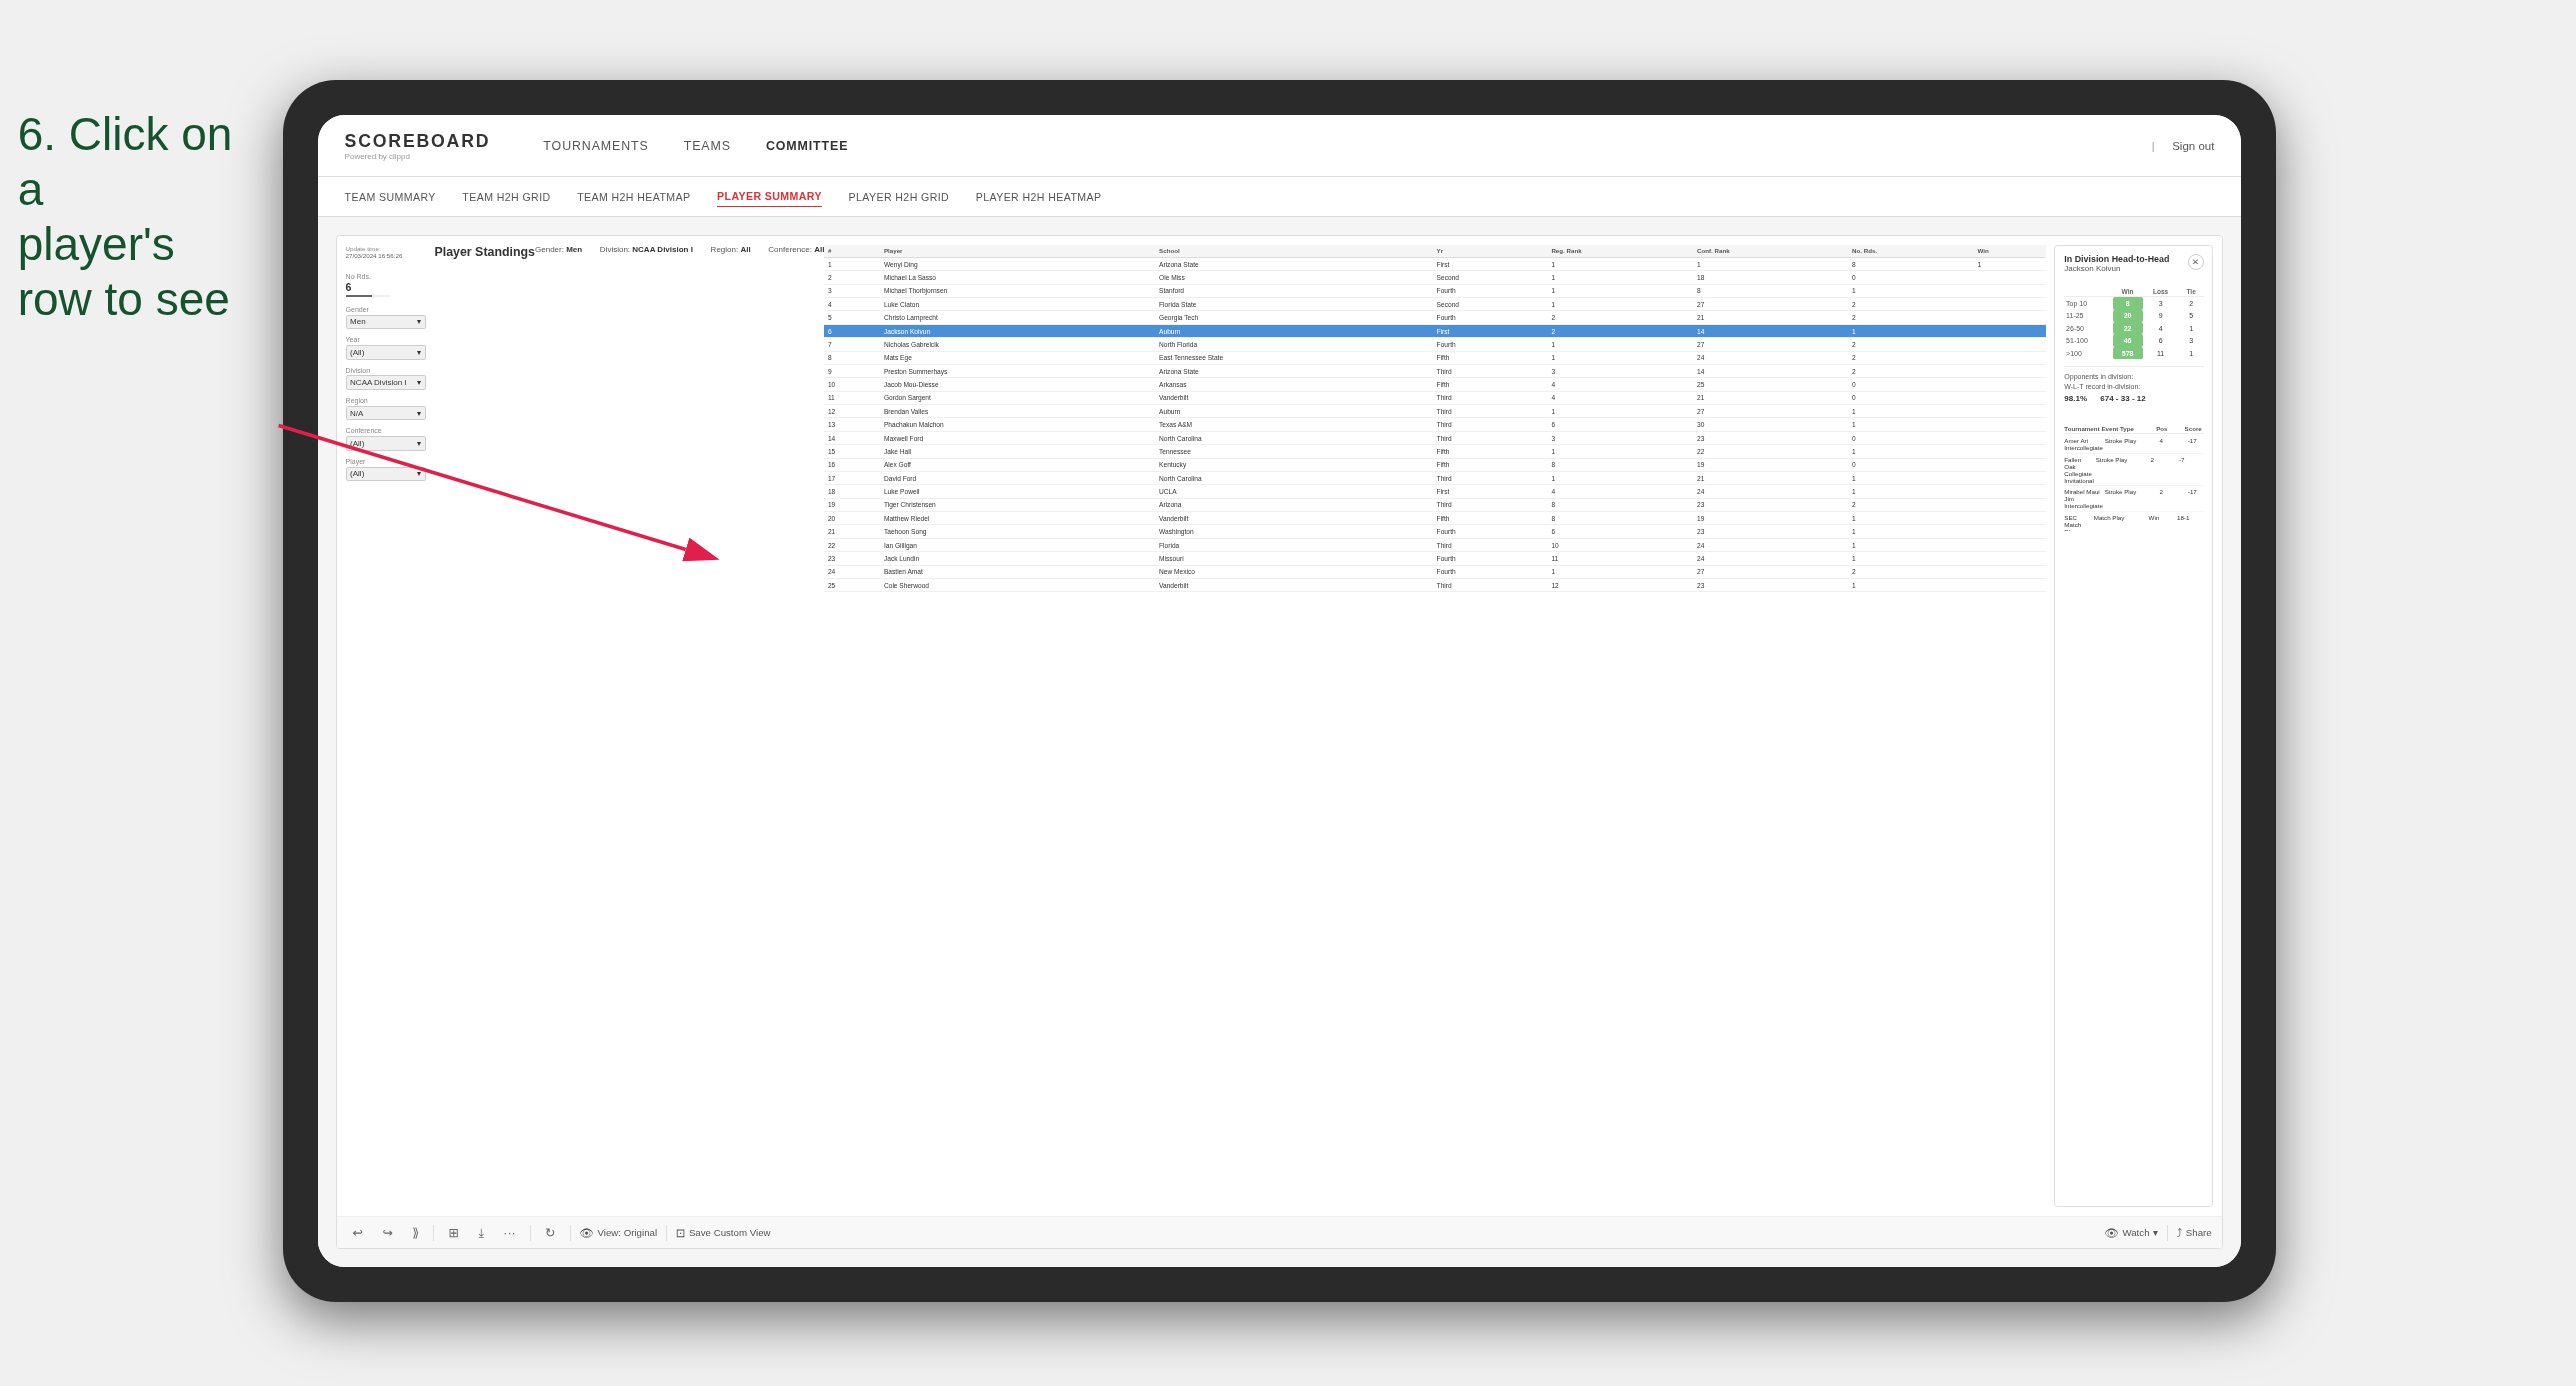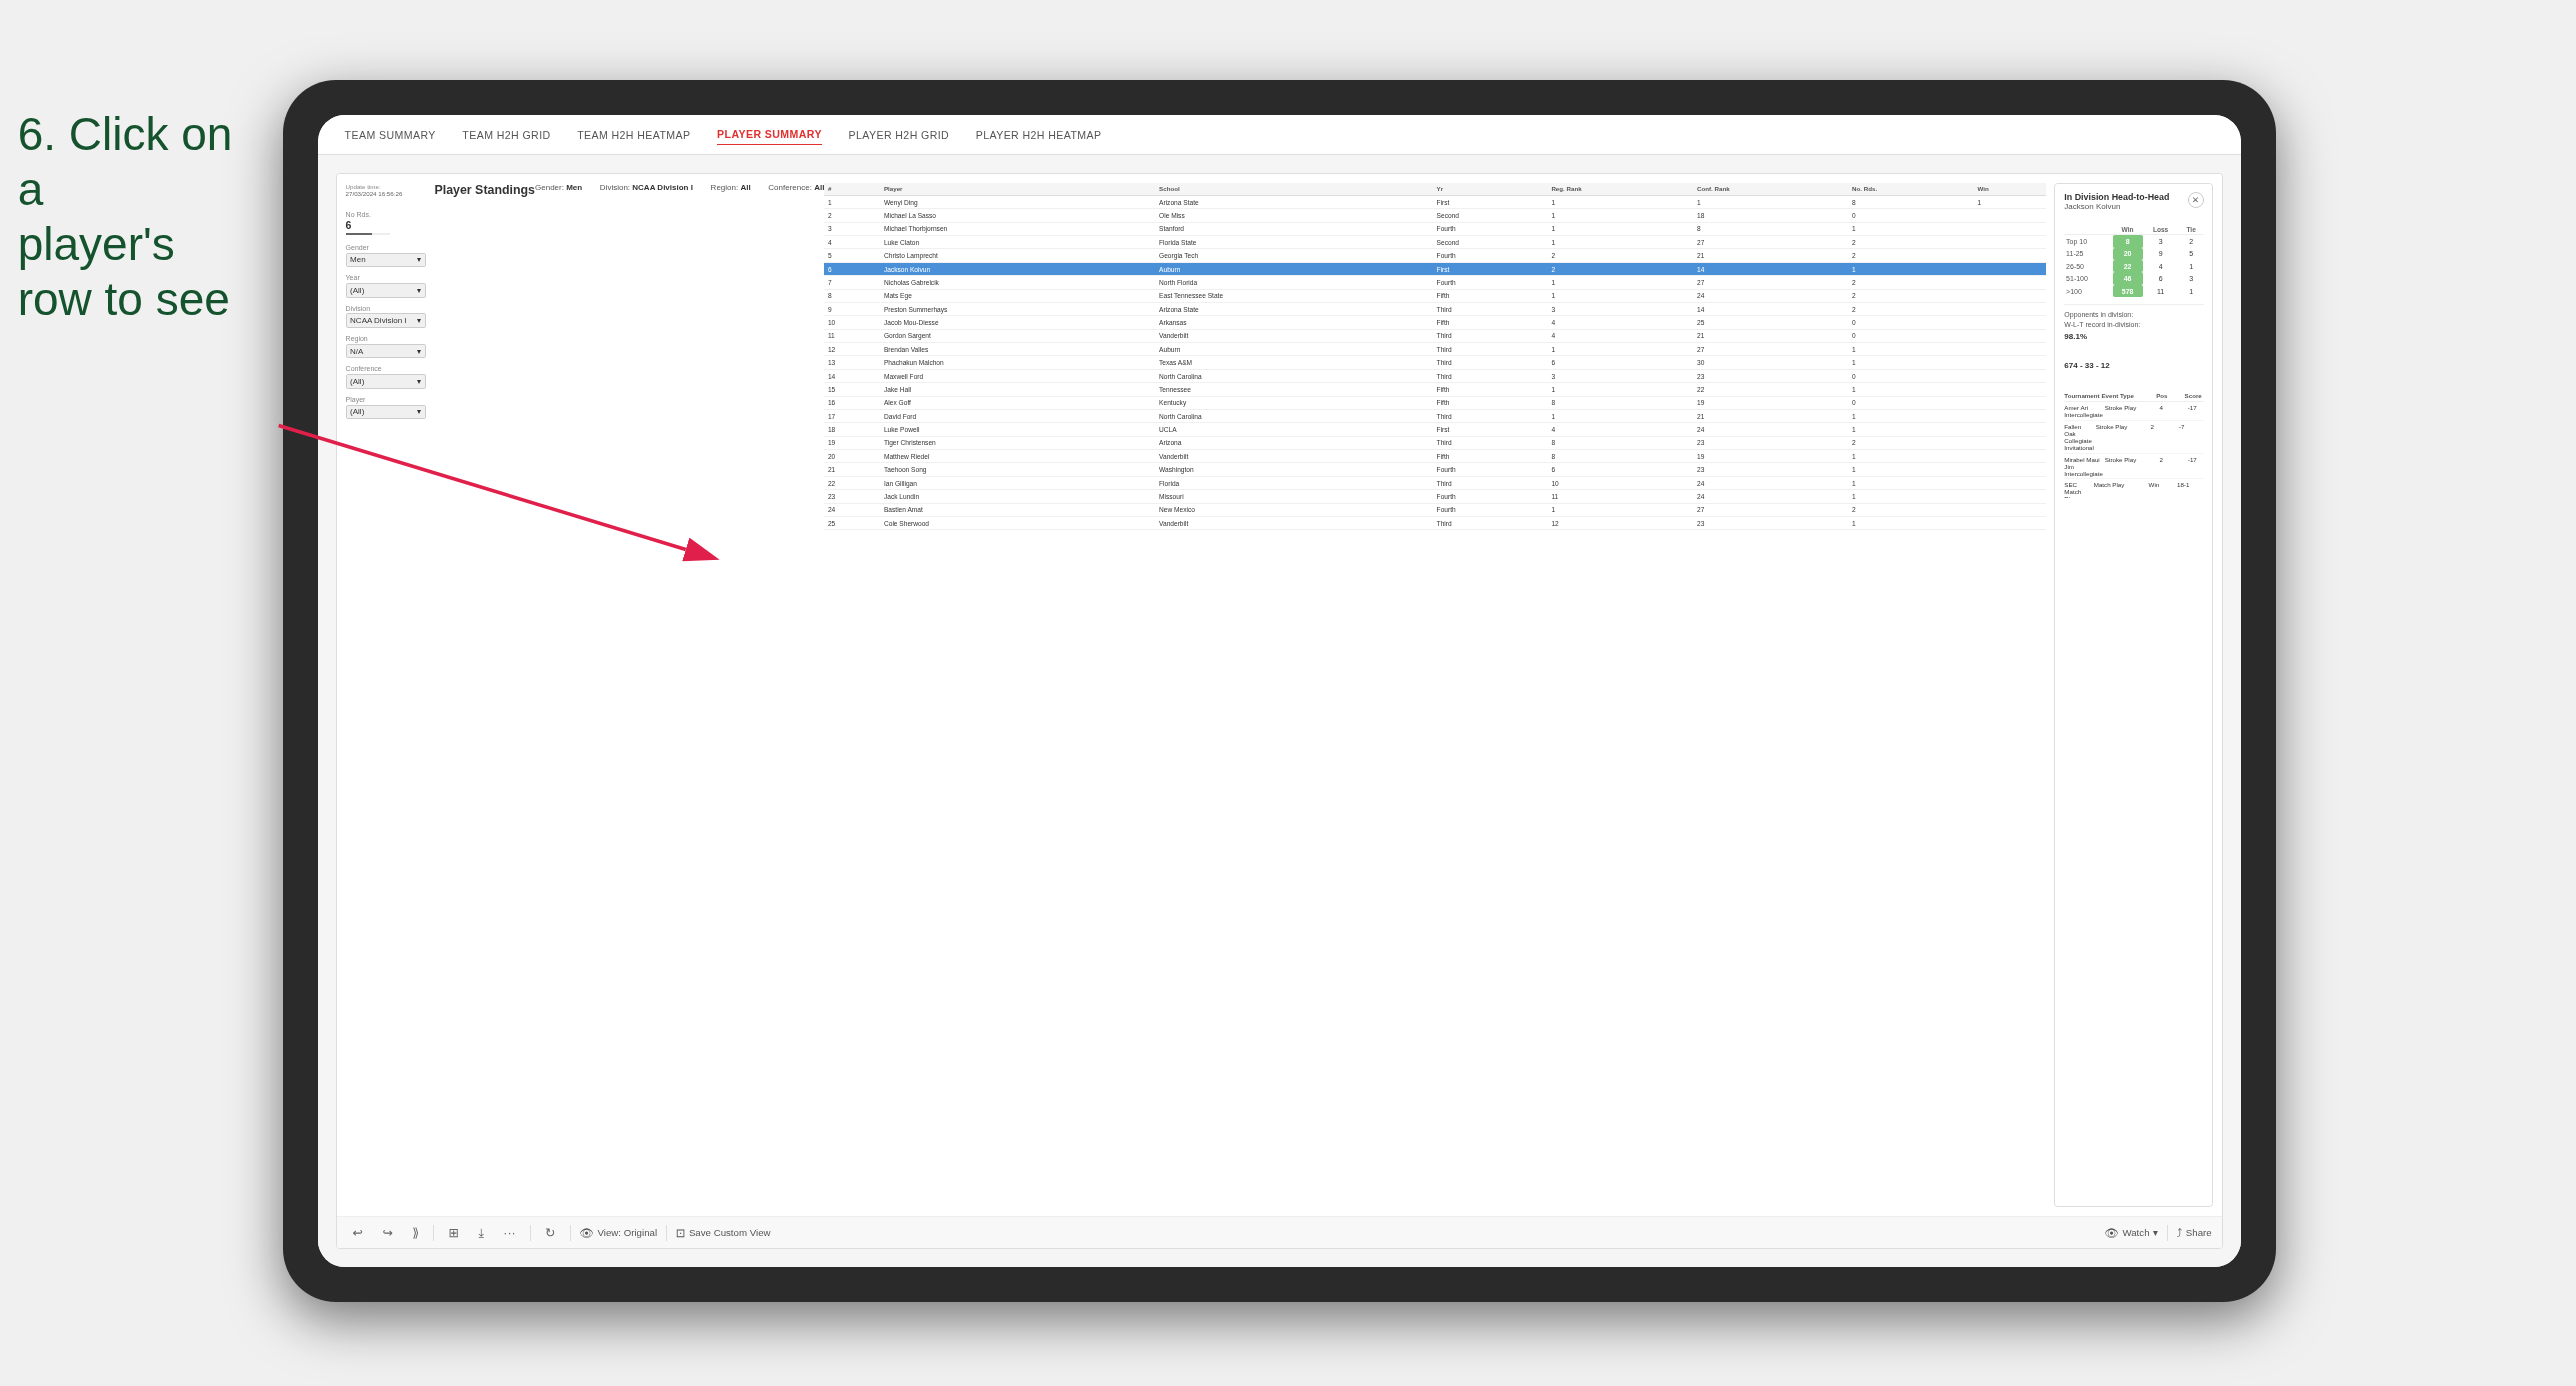--- a/index.html
+++ b/index.html
@@ -460,20 +460,35 @@
     <marker id="arrowhead" markerWidth="10" markerHeight="7" refX="0" refY="3.5" orient="auto">
       <polygon points="0 0, 10 3.5, 0 7" fill="#e0204a"></polygon>
     </marker>
   </defs>
   <line x1="30" y1="30" x2="490" y2="170" stroke="#e0204a" stroke-width="4" marker-end="url(#arrowhead)"></line>
 </svg>
 
 <div class="tablet">
   <div class="tablet-screen">
 
+    <div class="top-nav">
+      <div class="logo">
+        <span class="logo-title">SCOREBOARD</span>
+        <span class="logo-subtitle">Powered by clippd</span>
+      </div>
+      <div class="nav-items">
+        <span class="nav-item">TOURNAMENTS</span>
+        <span class="nav-item">TEAMS</span>
+        <span class="nav-item active">COMMITTEE</span>
+      </div>
+      <div class="nav-right">
+        <span style="font-size:10.6px;color:#999;">| </span>
+        <span class="sign-out">Sign out</span>
+      </div>
+    </div>
 
     <div class="sub-nav">
       <span class="sub-nav-item">TEAM SUMMARY</span>
       <span class="sub-nav-item">TEAM H2H GRID</span>
       <span class="sub-nav-item">TEAM H2H HEATMAP</span>
       <span class="sub-nav-item active">PLAYER SUMMARY</span>
       <span class="sub-nav-item">PLAYER H2H GRID</span>
       <span class="sub-nav-item">PLAYER H2H HEATMAP</span>
     </div>
 
@@ -886,21 +901,21 @@
             </table>
 
             <hr class="h2h-divider">
 
             <div class="h2h-stats">
               <span>Opponents in division:</span>
             </div>
             <div class="h2h-stats">
               <span>W-L-T record in-division:</span>
             </div>
-            <div style="display:flex;gap:13.3px;margin-bottom:15px;flex-direction:column;">
+            <div style="display:flex;gap:13.3px;margin-bottom:15px;">
               <div class="h2h-record">98.1%</div>
               <div class="h2h-record">674 - 33 - 12</div>
             </div>
 
             <div class="h2h-tournaments">
               <div class="h2h-tournament-header">
                 <span>Tournament</span>
                 <span>Event Type</span>
                 <span>Pos</span>
                 <span>Score</span>

